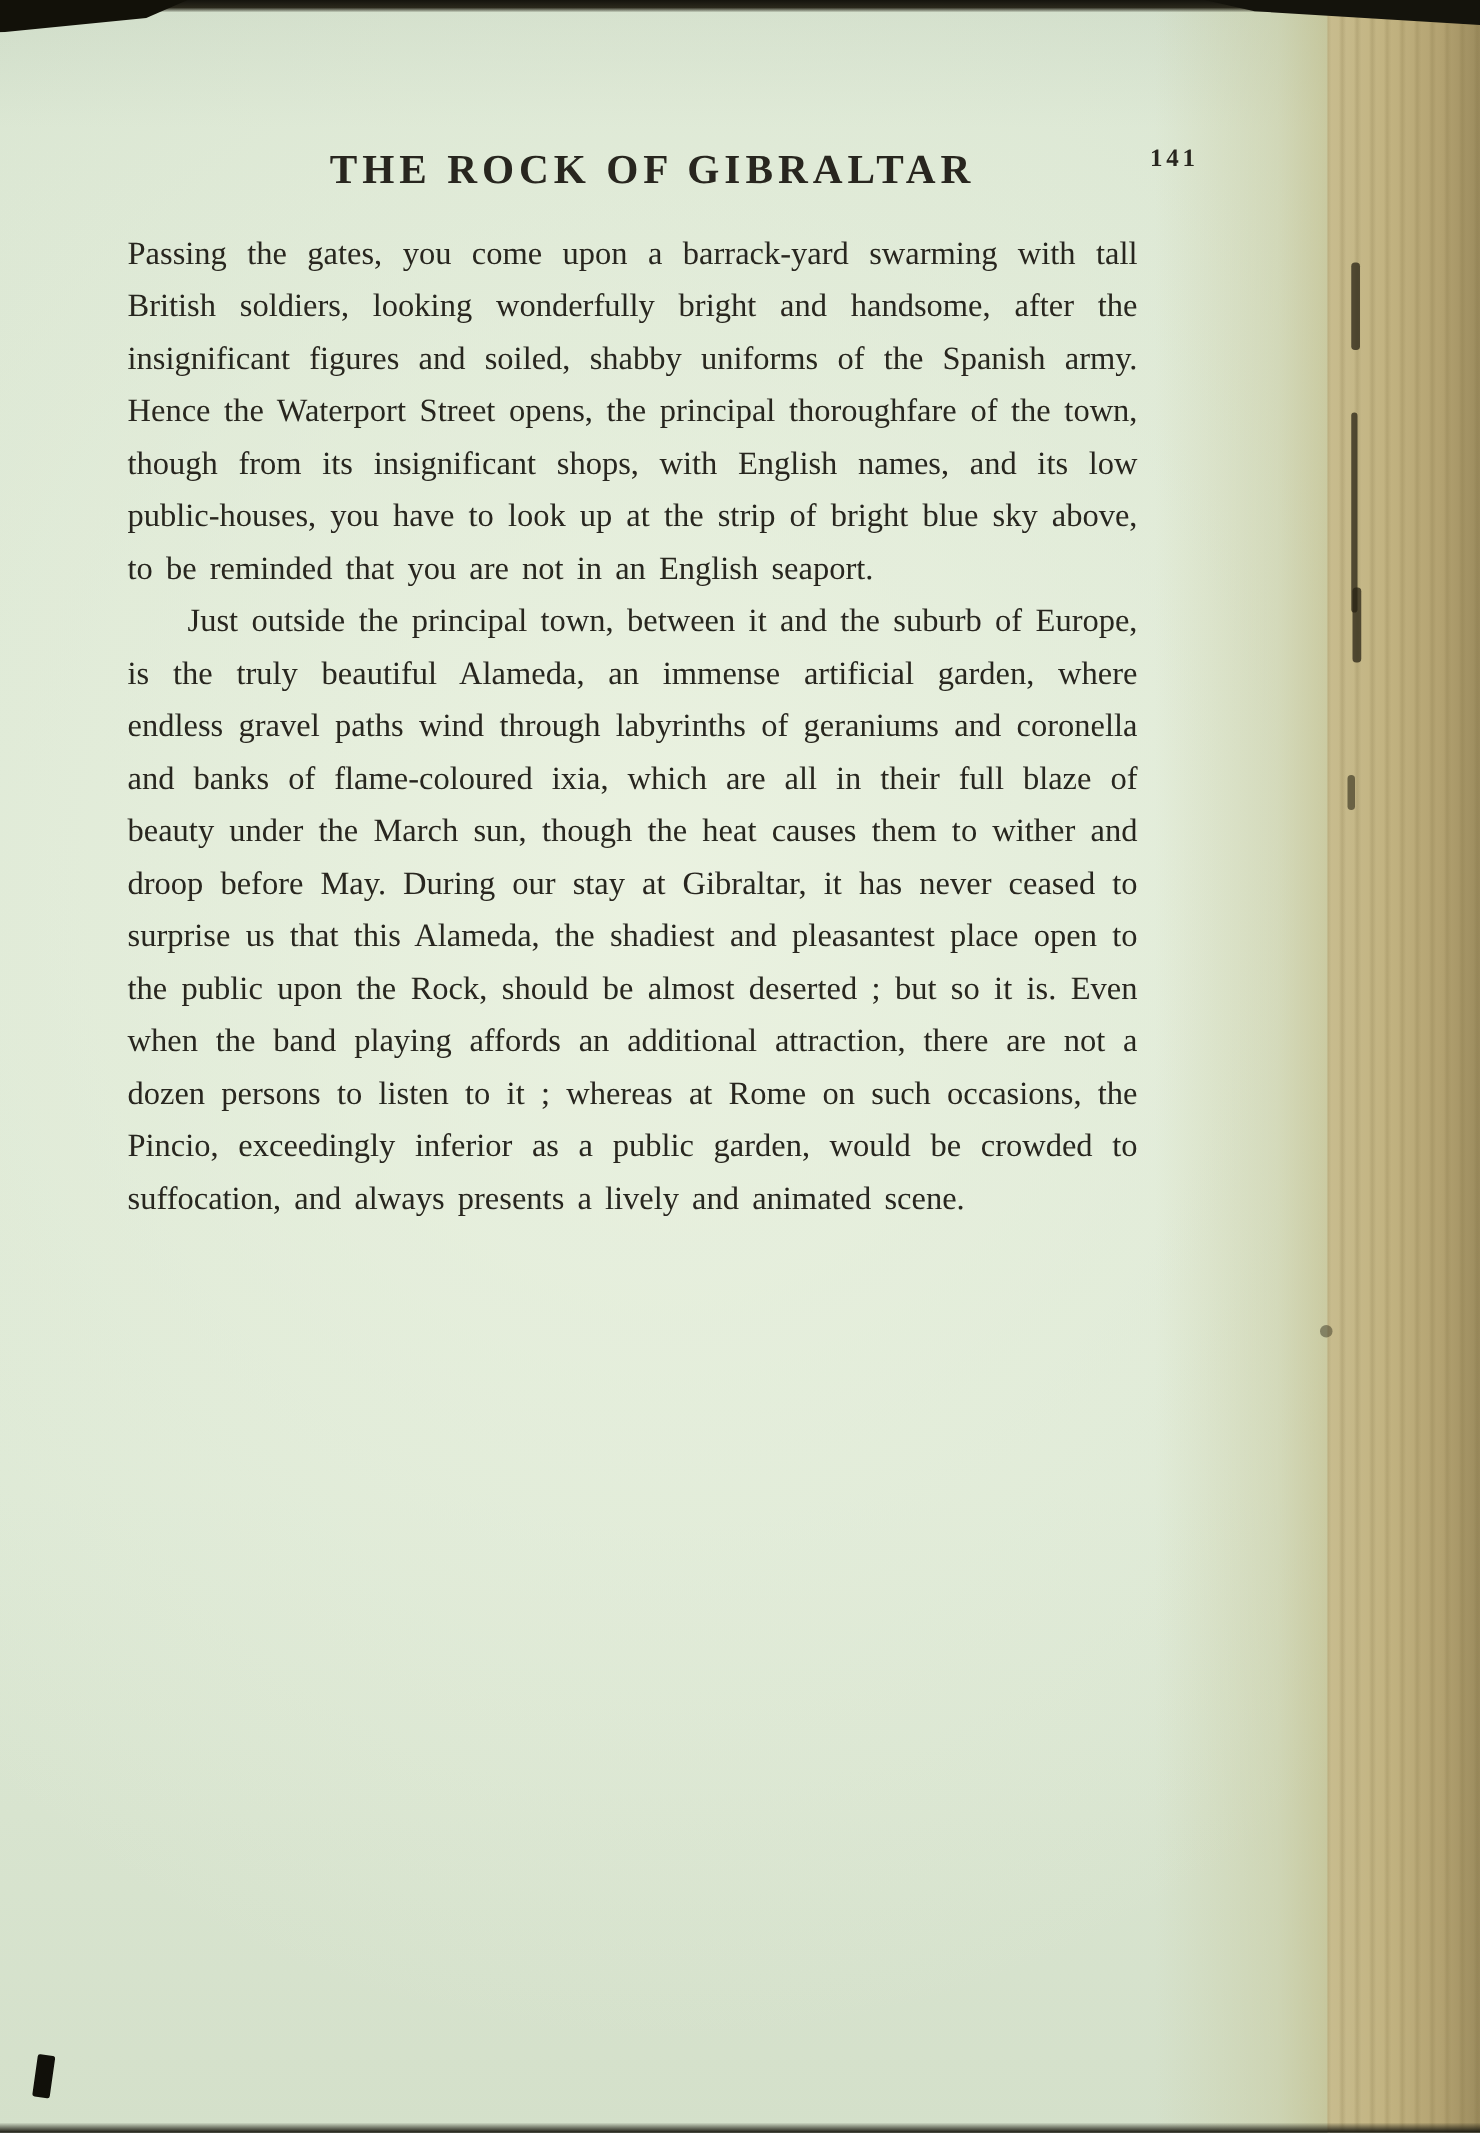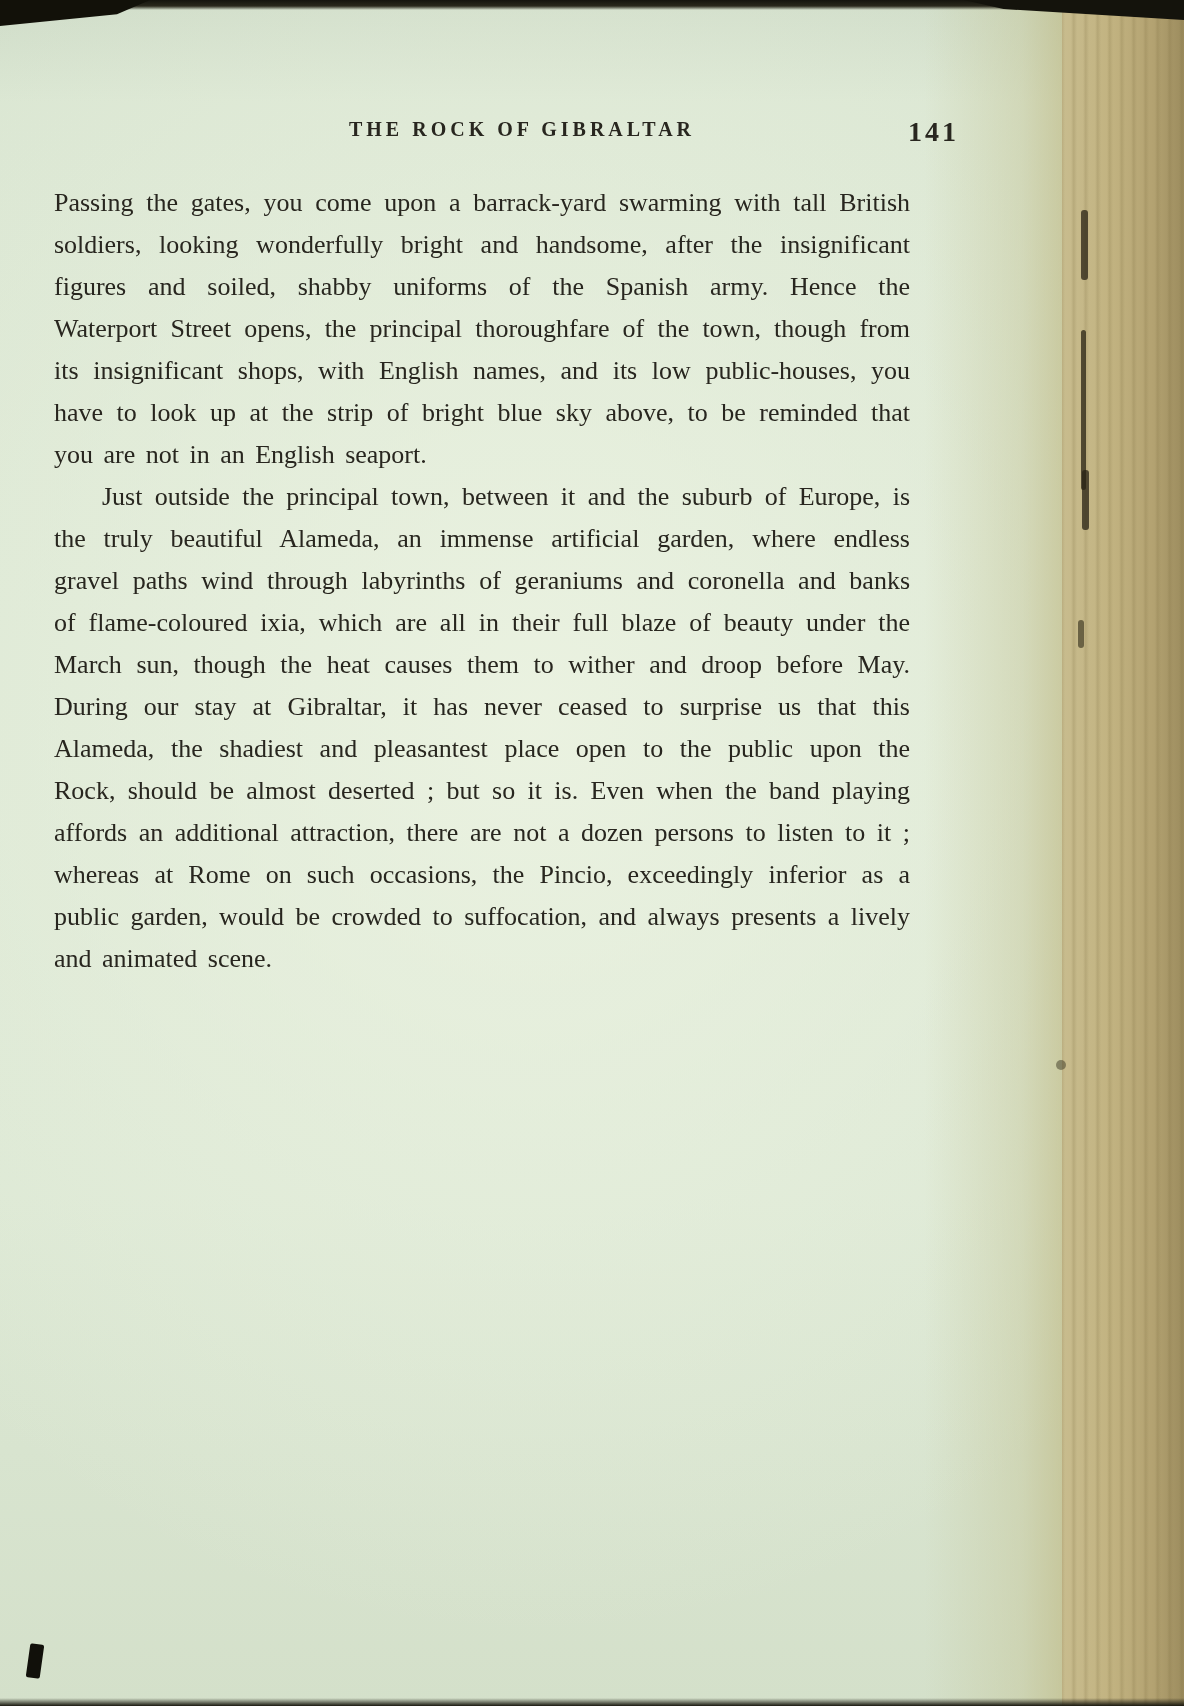--- a/index.html
+++ b/index.html
@@ -104,35 +104,35 @@
   .page-header {
     position: relative;
     margin: 118px 270px 0 130px; 
     height: 46px;
   }
   .running-title {
     position: absolute;
     left: 50%;
     transform: translateX(-50%);
     top: 0;
-    font-size: 20px;
+    font-size: 33px;
     font-weight: bold;
     letter-spacing: 4px;
     white-space: nowrap;
   }
   .page-number {
     position: absolute;
     right: -45px;
     top: -2px;
-    font-size: 28px;
+    font-size: 20px;
     font-weight: bold;
     letter-spacing: 3px;
   }
   .body-text {
-    margin: 18px 274px 0 54px; 
+    margin: 18px 274px 0 102px; 
   }
   .body-text p {
     margin: 0;
     font-size: 26px;
     line-height: 42px;
     text-align: justify;
     word-spacing: 4px;
     text-indent: 48px;
   }
   .body-text p.noindent {

